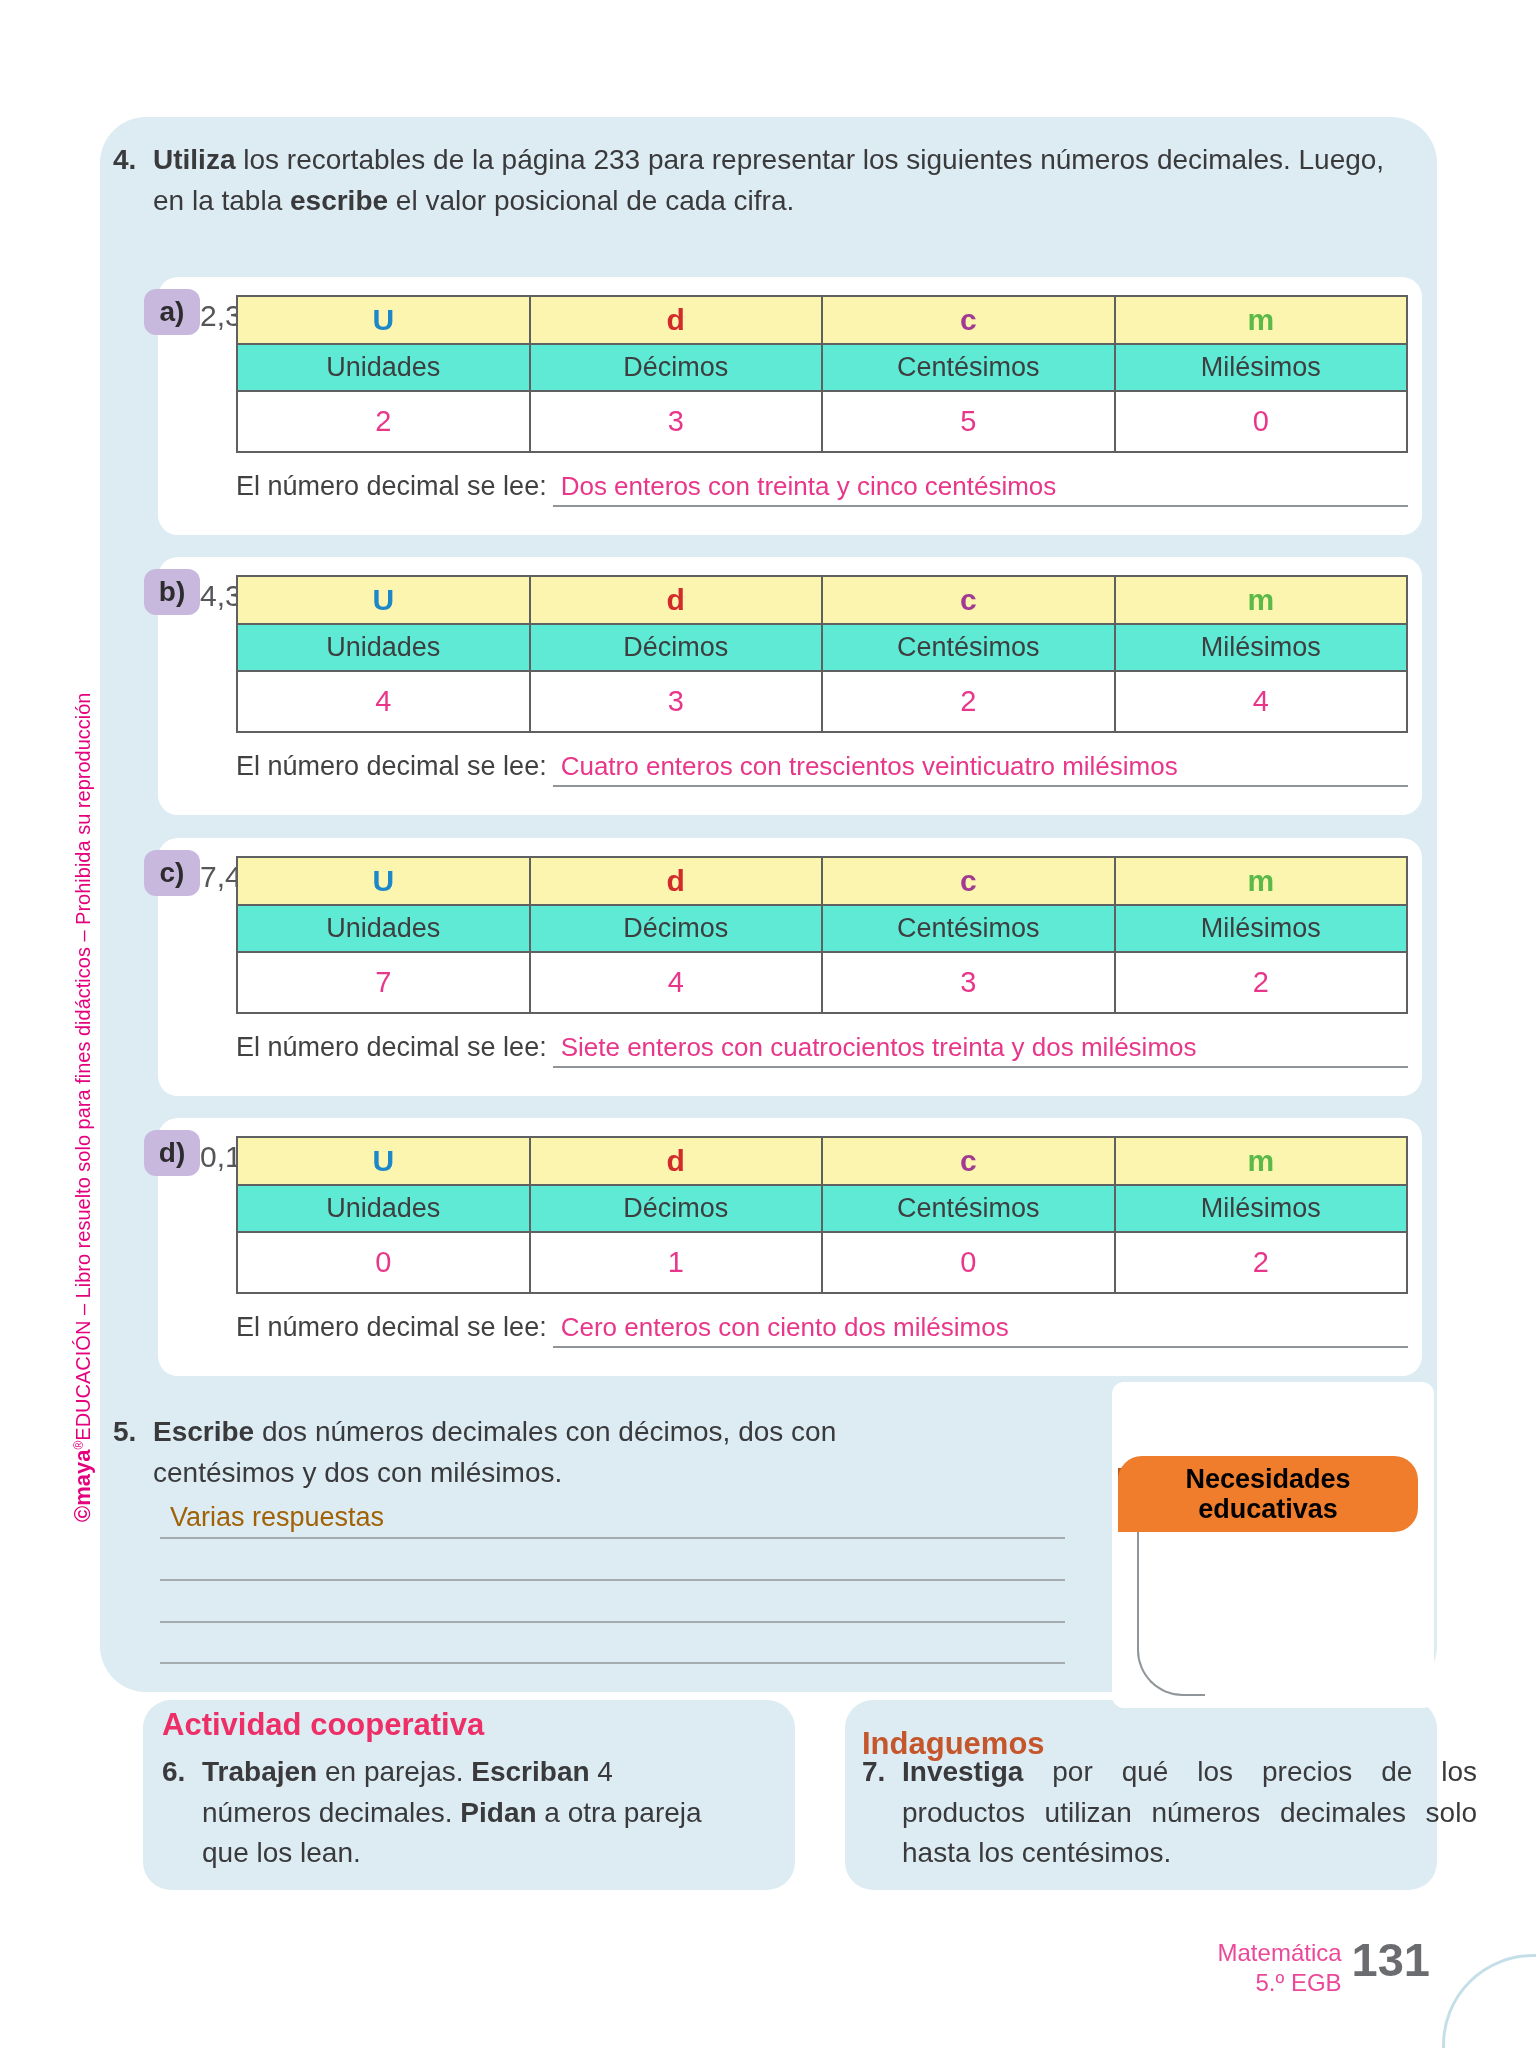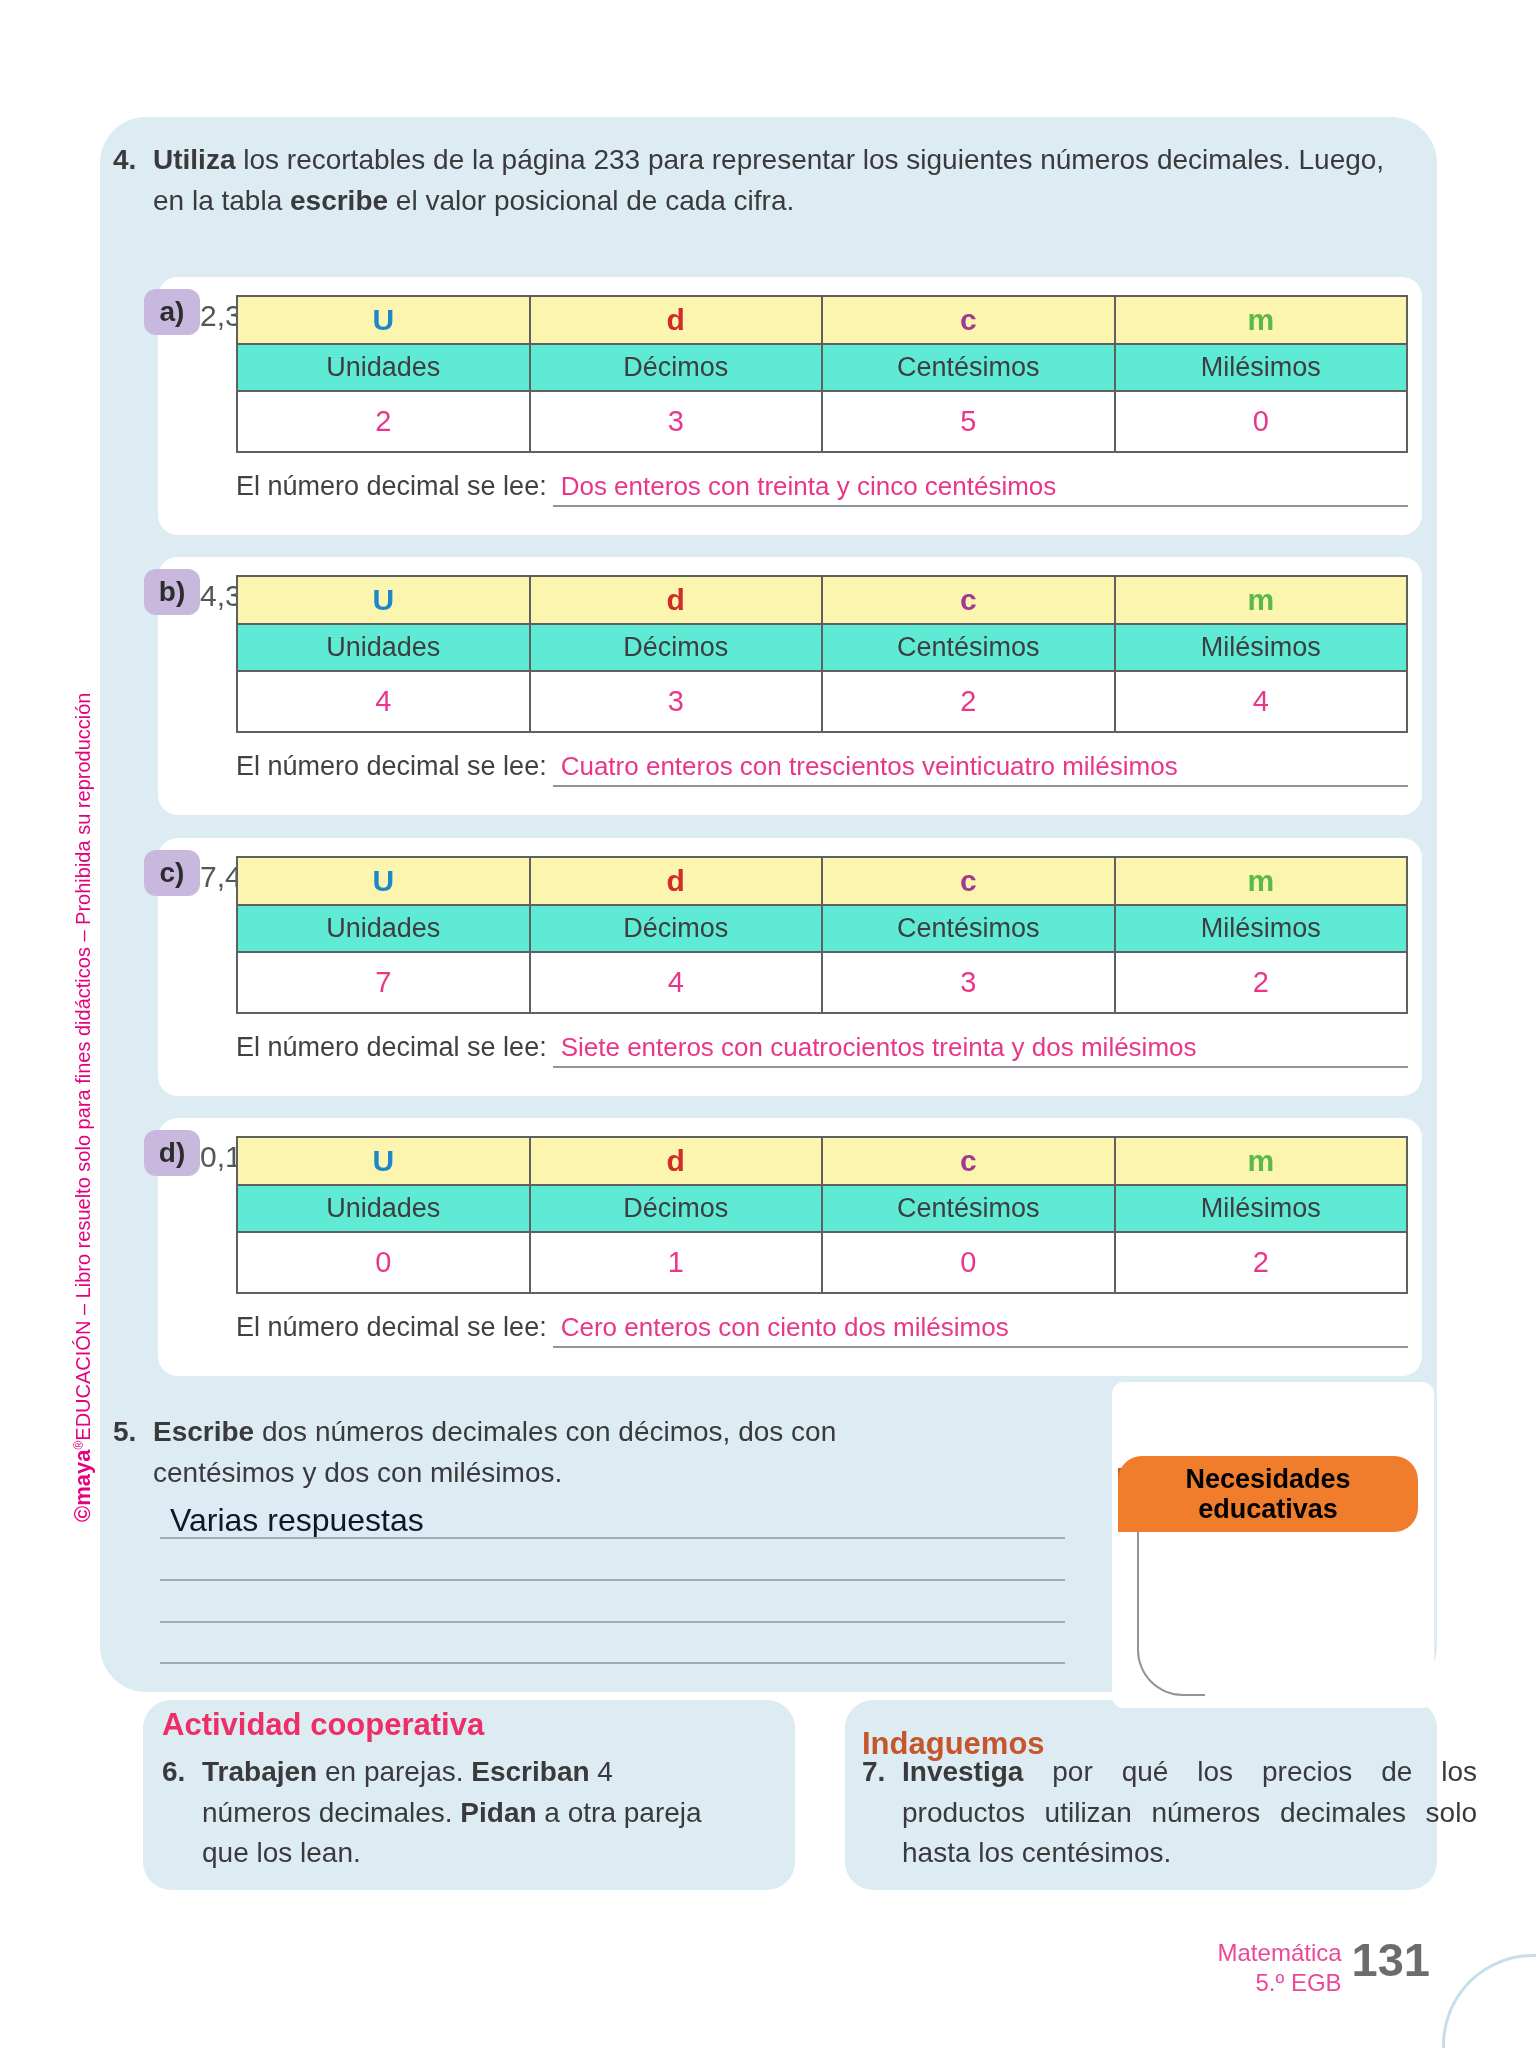--- a/index.html
+++ b/index.html
@@ -41,21 +41,21 @@
   .pvtable .rowD td{background:#ffffff;height:57px;font-size:29px;color:#e8378a;}
   .c0{color:#1d88c9;} .c1{color:#d22b29;} .c2{color:#a13a90;} .c3{color:#5ab948;}
 
   .readrow{position:absolute;left:78px;right:14px;top:194px;display:flex;align-items:baseline;
            font-size:27px;color:#414042;}
   .readrow .lbl{white-space:nowrap;}
   .readrow .ansline{flex:1;border-bottom:2px solid #8f9599;margin-left:6px;
                     padding:0 4px 3px 8px;color:#e8378a;font-size:26px;white-space:nowrap;}
 
   
-  .answord{position:absolute;left:170px;top:1502px;font-size:32px;color:#0f172a;}
+  .answord{position:absolute;left:170px;top:1502px;font-size:27px;color:#a16207;}
   .wline{position:absolute;left:160px;width:905px;height:0;border-top:2px solid #a3abae;}
   #line1{top:1537px;} #line2{top:1579px;} #line3{top:1621px;} #line4{top:1662px;}
 
   
   #calloutBox{position:absolute;left:1112px;top:1382px;width:322px;height:326px;background:#ffffff;border-radius:12px;}
   #calloutHdr{position:absolute;left:1118px;top:1456px;width:300px;height:76px;background:#ef7d2c;
               border-radius:24px 24px 24px 0;color:#000000;font-weight:bold;font-size:27px;
               display:flex;align-items:center;justify-content:center;text-align:center;line-height:1.12;
               padding:0 30px;box-sizing:border-box;}
   #calloutNotch{position:absolute;left:1118px;top:1468px;width:22px;height:26px;background:#c05c1e;

